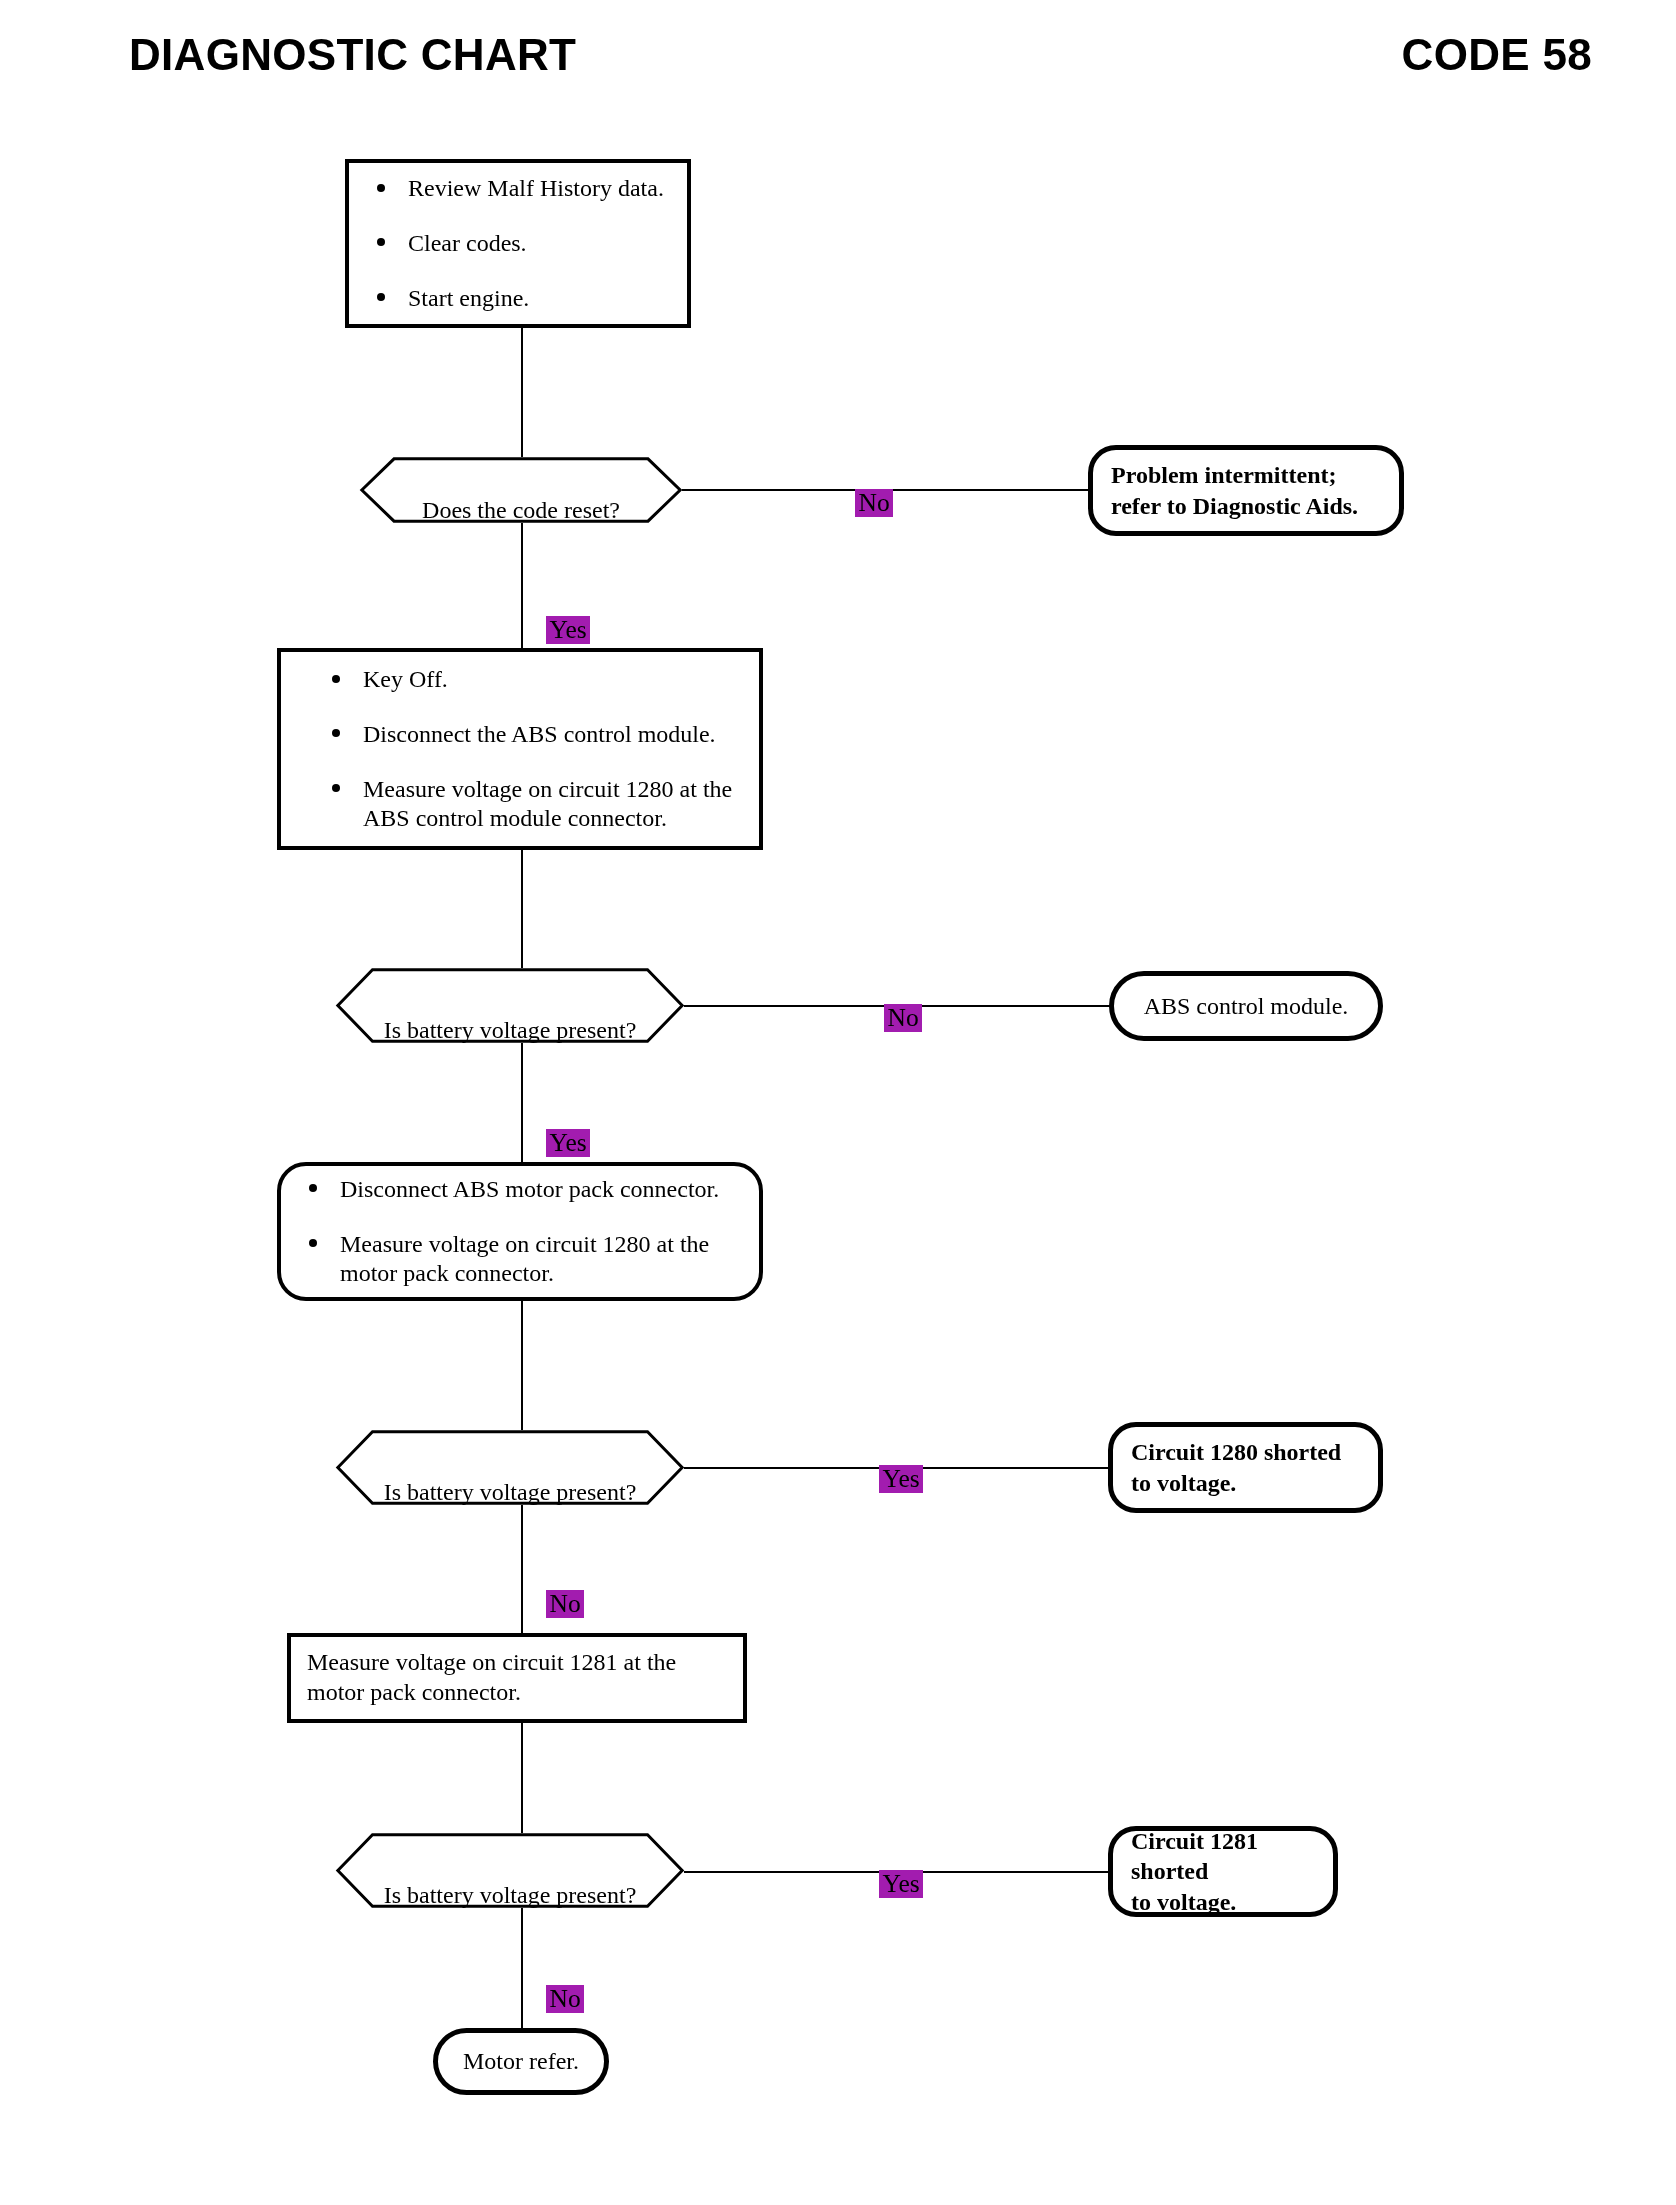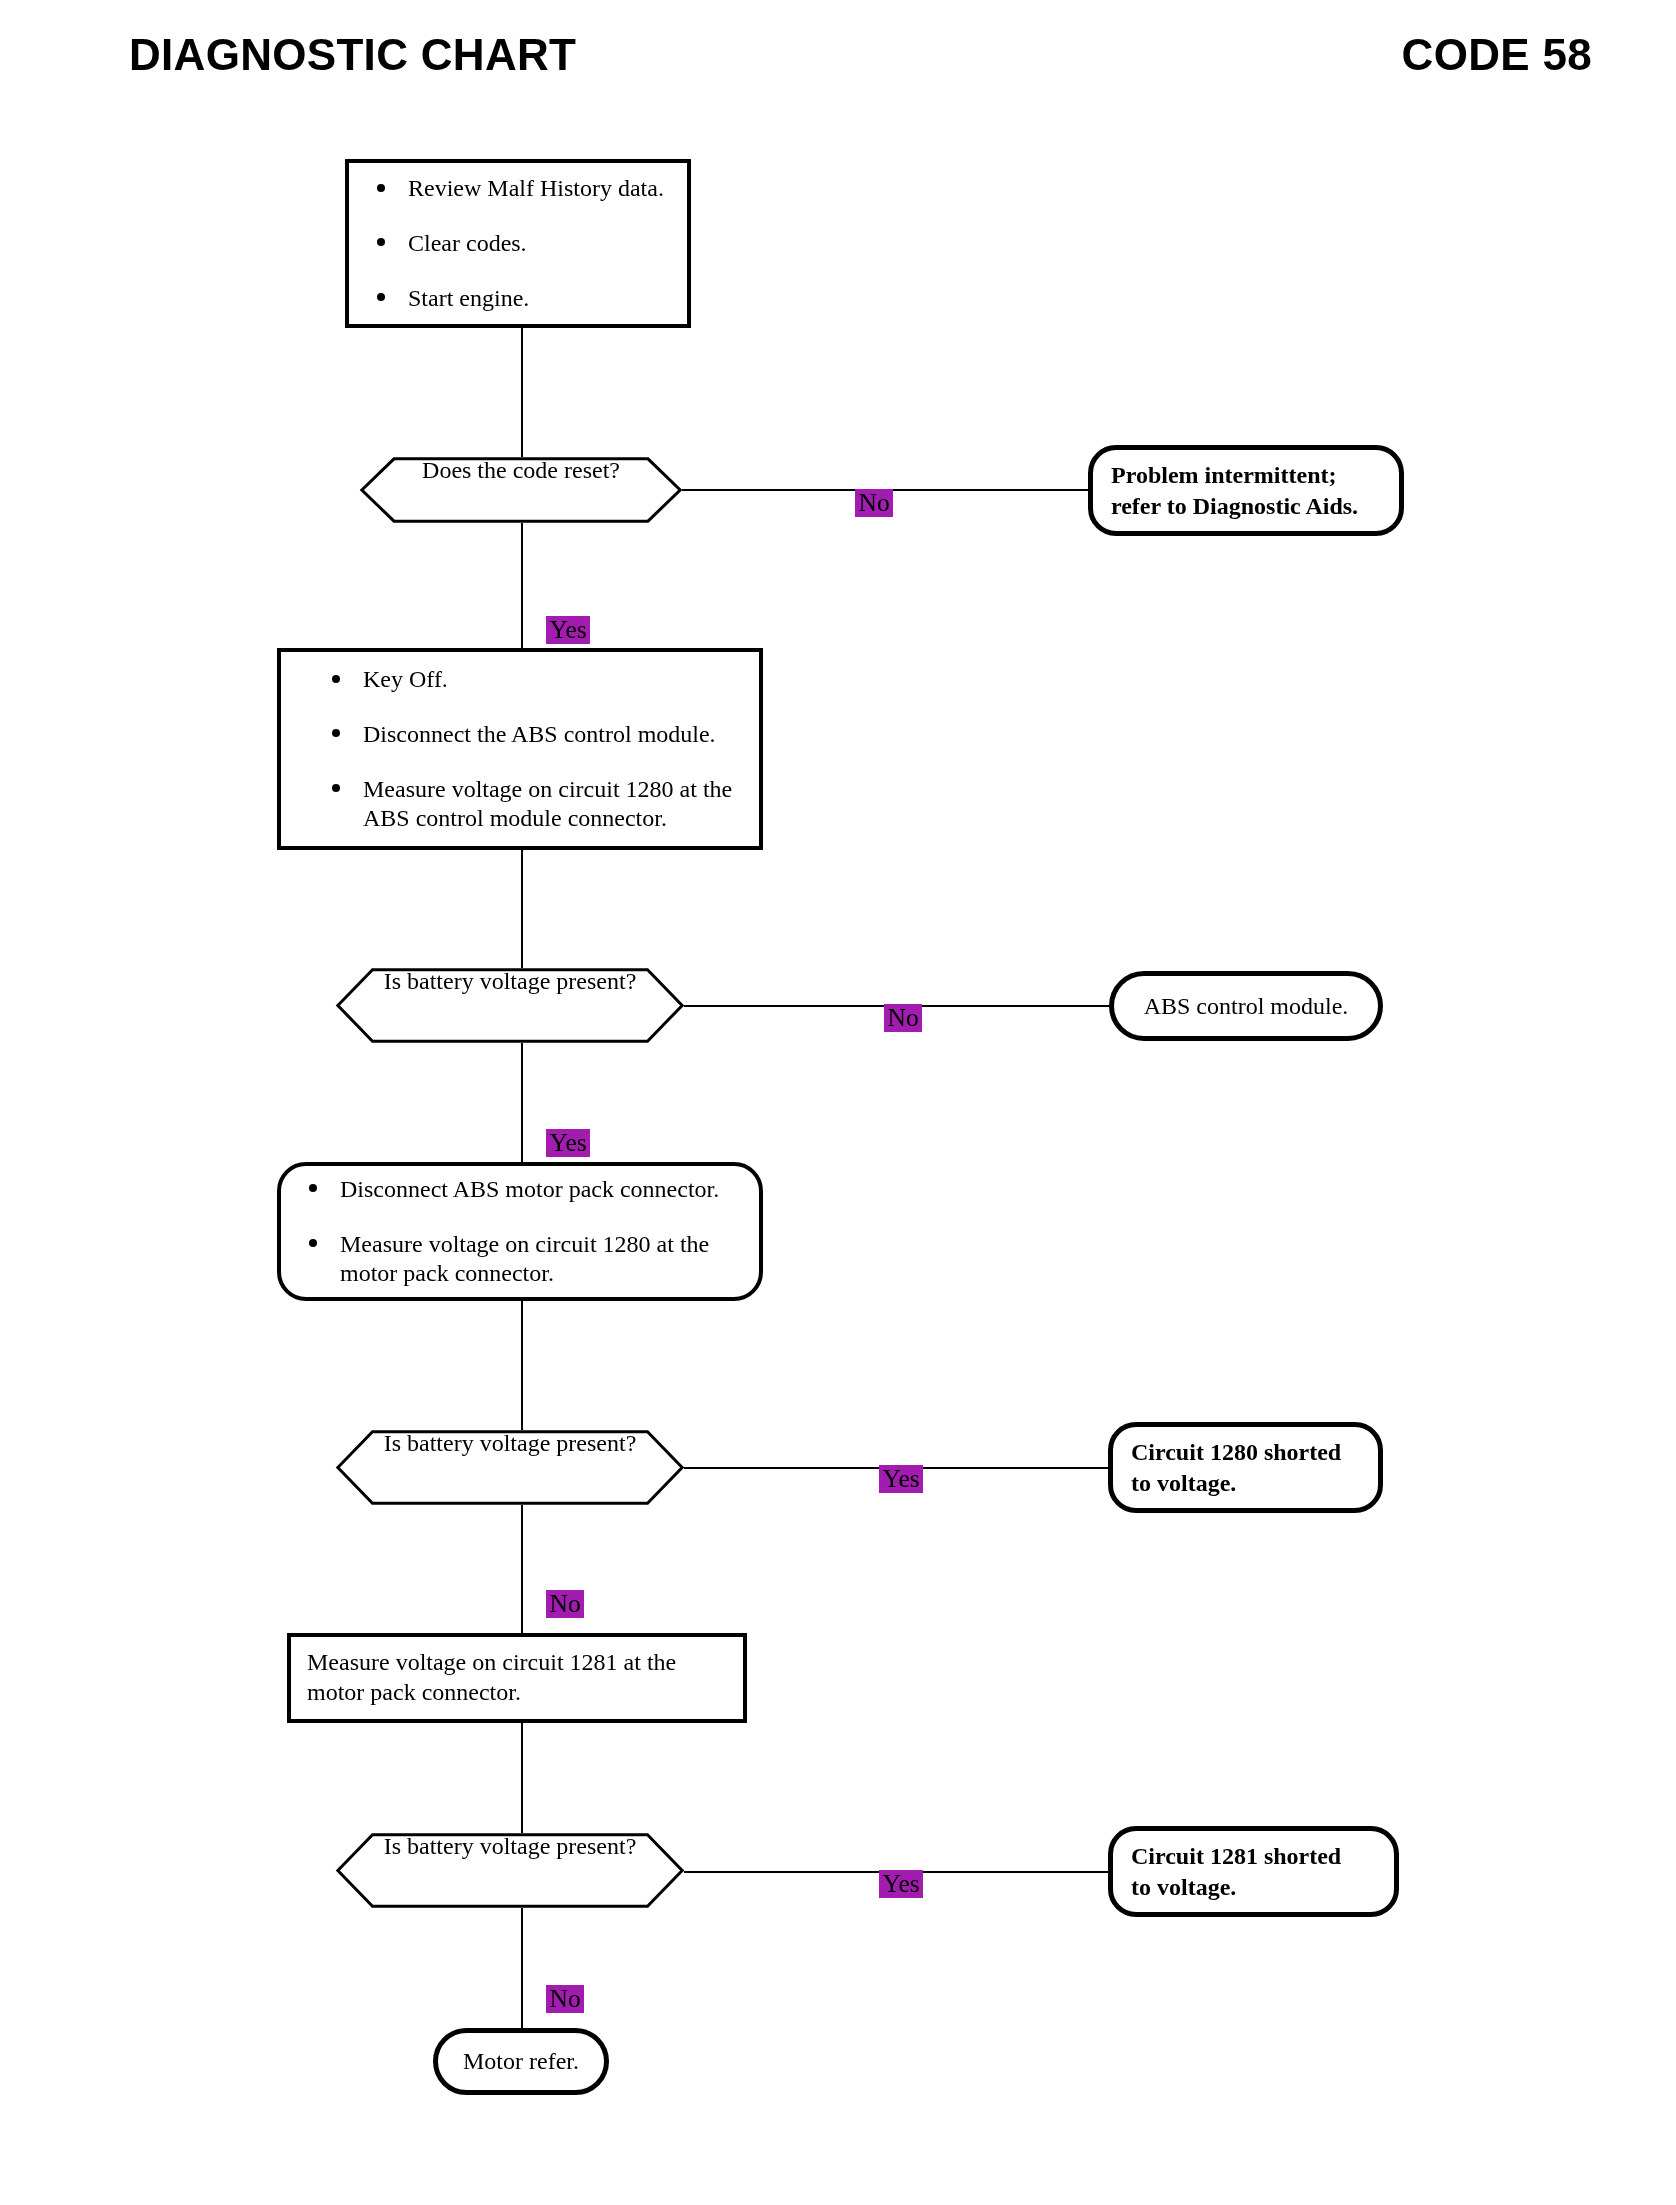--- a/index.html
+++ b/index.html
@@ -73,21 +73,21 @@
     width: 8px;
     height: 8px;
     background: #000000;
     border-radius: 50%;
   }
 
   
   .decision {
     z-index: 3;
     display: flex;
-    align-items: flex-start;
+    align-items: flex-end;
     justify-content: center;
   }
   .decision svg {
     position: absolute;
     left: 0;
     top: 0;
     width: 100%;
     height: 100%;
     overflow: visible;
   }
@@ -272,21 +272,21 @@
     <div class="plain-text">Measure voltage on circuit 1281 at the motor pack connector.</div>
   </div>
 
   <div class="node decision" style="left:336px; top:1833px; width:348px; height:75px;">
     <svg viewBox="0 0 572 124" preserveAspectRatio="none">
       <polygon points="3,62 60,3 512,3 569,62 512,121 60,121" fill="#ffffff" stroke="#000000" stroke-width="3" vector-effect="non-scaling-stroke"></polygon>
     </svg>
     <span class="dtext">Is battery voltage present?</span>
   </div>
 
-  <div class="node terminator rounded" style="left:1108px; top:1826px; width:291px; height:91px;justify-content:center;">
+  <div class="node terminator rounded" style="left:1108px; top:1826px; width:230px; height:91px;justify-content:center;">
     <div class="ttext">Circuit 1281 shorted</div>
     <div class="ttext">to voltage.</div>
   </div>
 
   <div class="node terminator pill center" style="left:433px; top:2028px; width:176px; height:67px;">
     <div class="ttext">Motor refer.</div>
   </div>
 
 </div>
 

